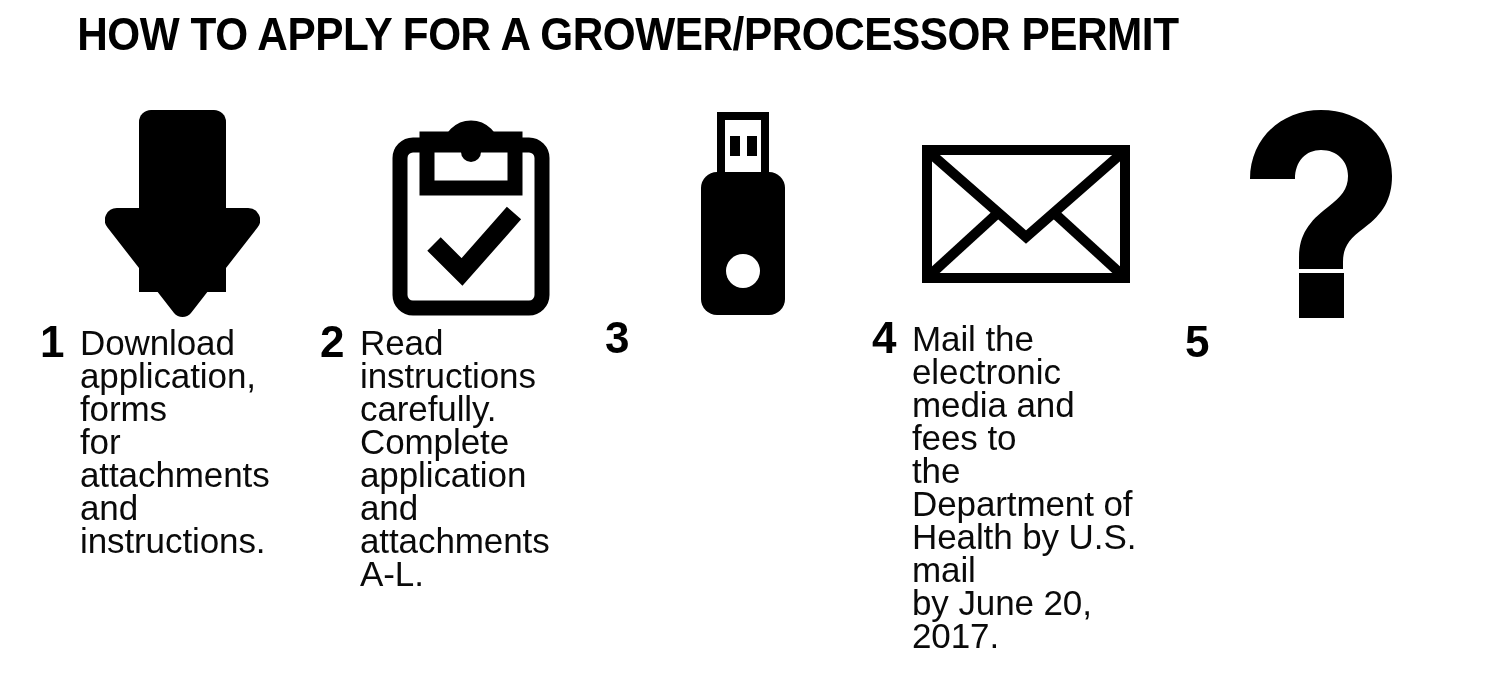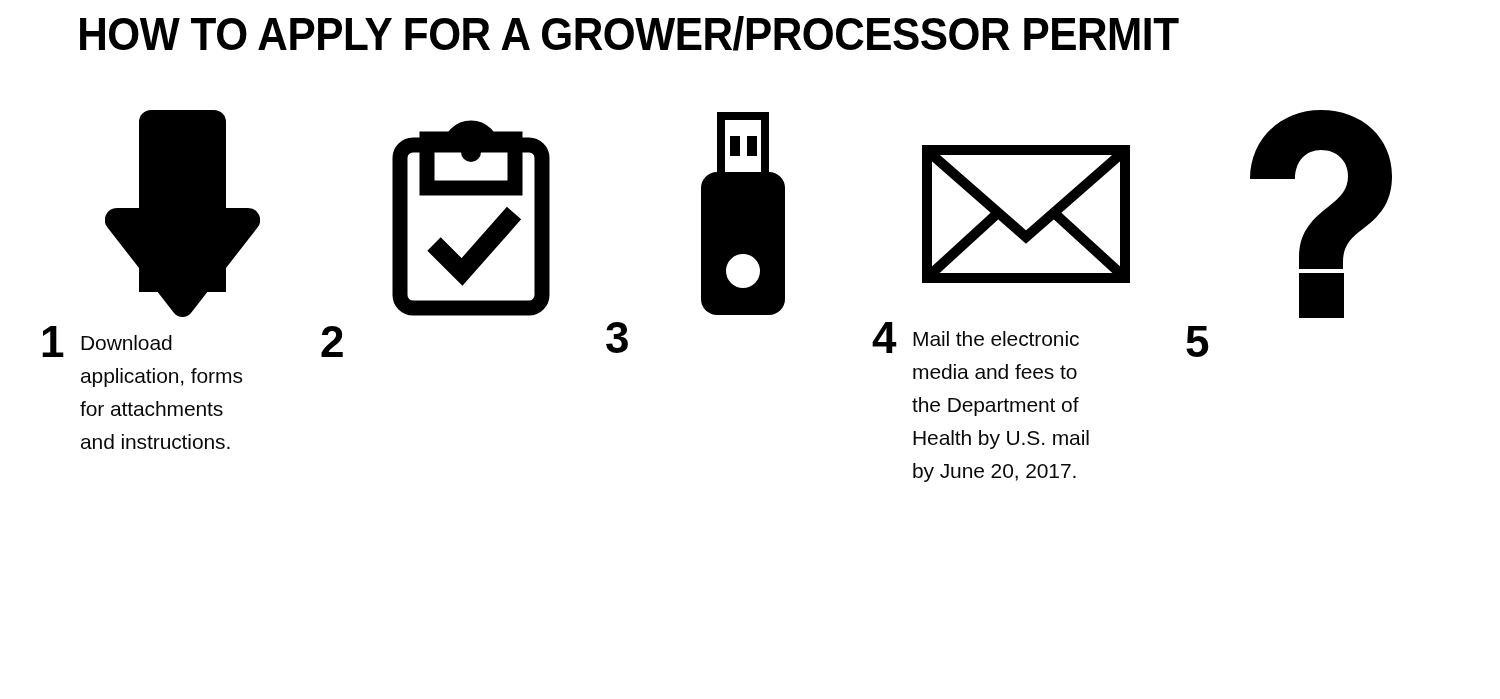--- a/index.html
+++ b/index.html
@@ -83,21 +83,21 @@
     font-family: "Liberation Sans", "DejaVu Sans", sans-serif;
     font-weight: bold;
     font-size: 44px;
     line-height: 44px;
     color: #000;
   }
   .step-text {
     margin-left: 40px;
     font-family: "Liberation Sans", "DejaVu Sans", sans-serif;
     font-weight: 400;
-    font-size: 21px;
+    font-size: 35px;
     line-height: 33px;
     color: #0a0a0a;
     white-space: pre-line;
     letter-spacing: -0.1px;
   }
 </style>
 </head>
 <body>
 
 <div class="title-bar">
@@ -136,20 +136,25 @@
           <path d="M58 37 a21 21 0 0 1 42 0" fill="none" stroke="#000" stroke-width="15"></path>
 
           <circle cx="79" cy="40" r="10" fill="#000"></circle>
 
           <path d="M42 132 L70 160 L122 101" fill="none" stroke="#000" stroke-width="19" stroke-linecap="butt" stroke-linejoin="miter"></path>
         </svg>
       </div>
     </div>
     <div class="step-body">
       <span class="step-num">2</span>
+      <div class="step-text">Read instructions
+carefully.
+Complete
+application and
+attachments A-L.</div>
     </div>
   </div>
 
   <div class="step step-3">
     <div class="icon-slot">
       <div class="icon-pos-3">
         <svg width="86" height="204" viewBox="0 0 86 204" aria-hidden="true">
 
           <rect x="21" y="4" width="44" height="62" fill="#fff" stroke="#000" stroke-width="8"></rect>
           <rect x="30" y="24" width="10" height="20" fill="#000"></rect>

